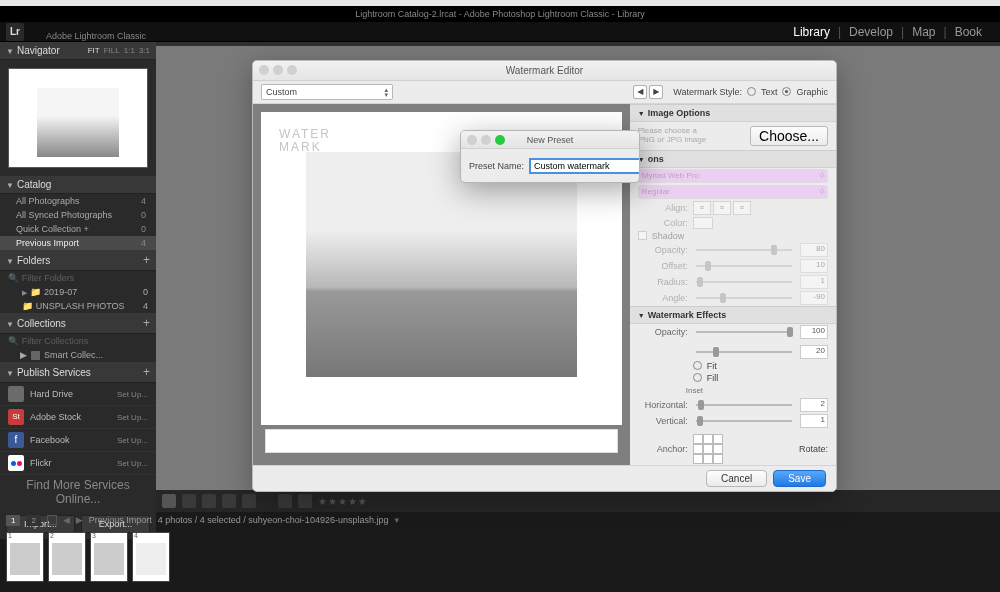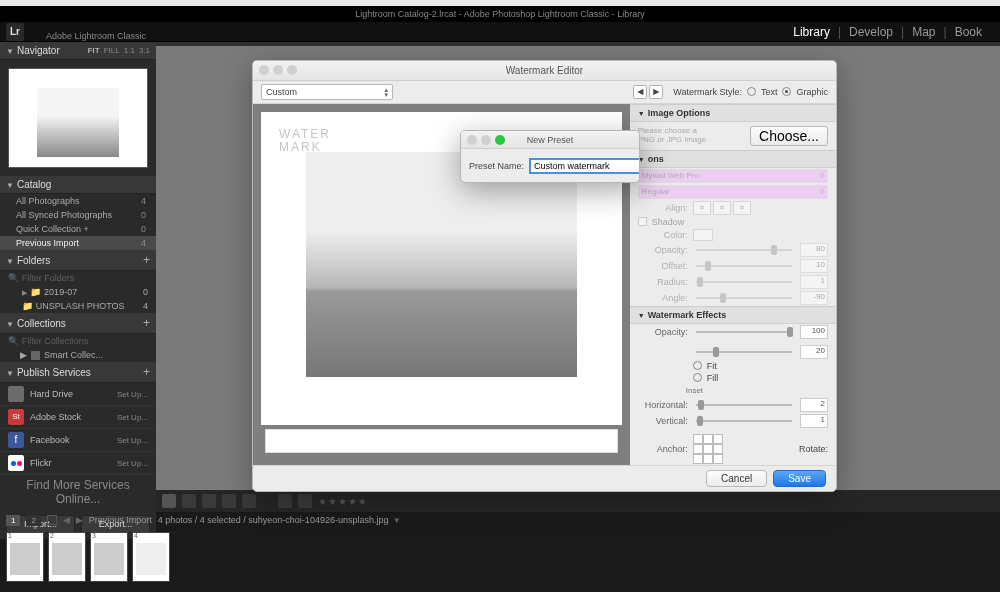--- a/index.html
+++ b/index.html
@@ -335,26 +335,26 @@
         </div>
       <div class="opt-row disabled">
           <span class="opt-label">Align:</span>
           <div class="align-grp">
             <div class="align-btn">≡</div>
             <div class="align-btn">≡</div>
             <div class="align-btn">≡</div>
           </div>
         </div>
       <div class="opt-row disabled">
+          <span class="opt-label">Color:</span>
+          <div class="color-sw"></div>
+        </div>
+      <div class="opt-row disabled">
           <span class="check"></span>
           <span>Shadow</span>
-        </div>
-      <div class="opt-row disabled">
-          <span class="opt-label">Color:</span>
-          <div class="color-sw"></div>
         </div>
       <div class="opt-row disabled">
           <span class="opt-label">Opacity:</span>
           <div class="opt-slider">
             <div class="hnd" style="left:78%"></div>
           </div>
           <div class="opt-num">80</div>
         </div>
       <div class="opt-row disabled">
           <span class="opt-label">Offset:</span>

